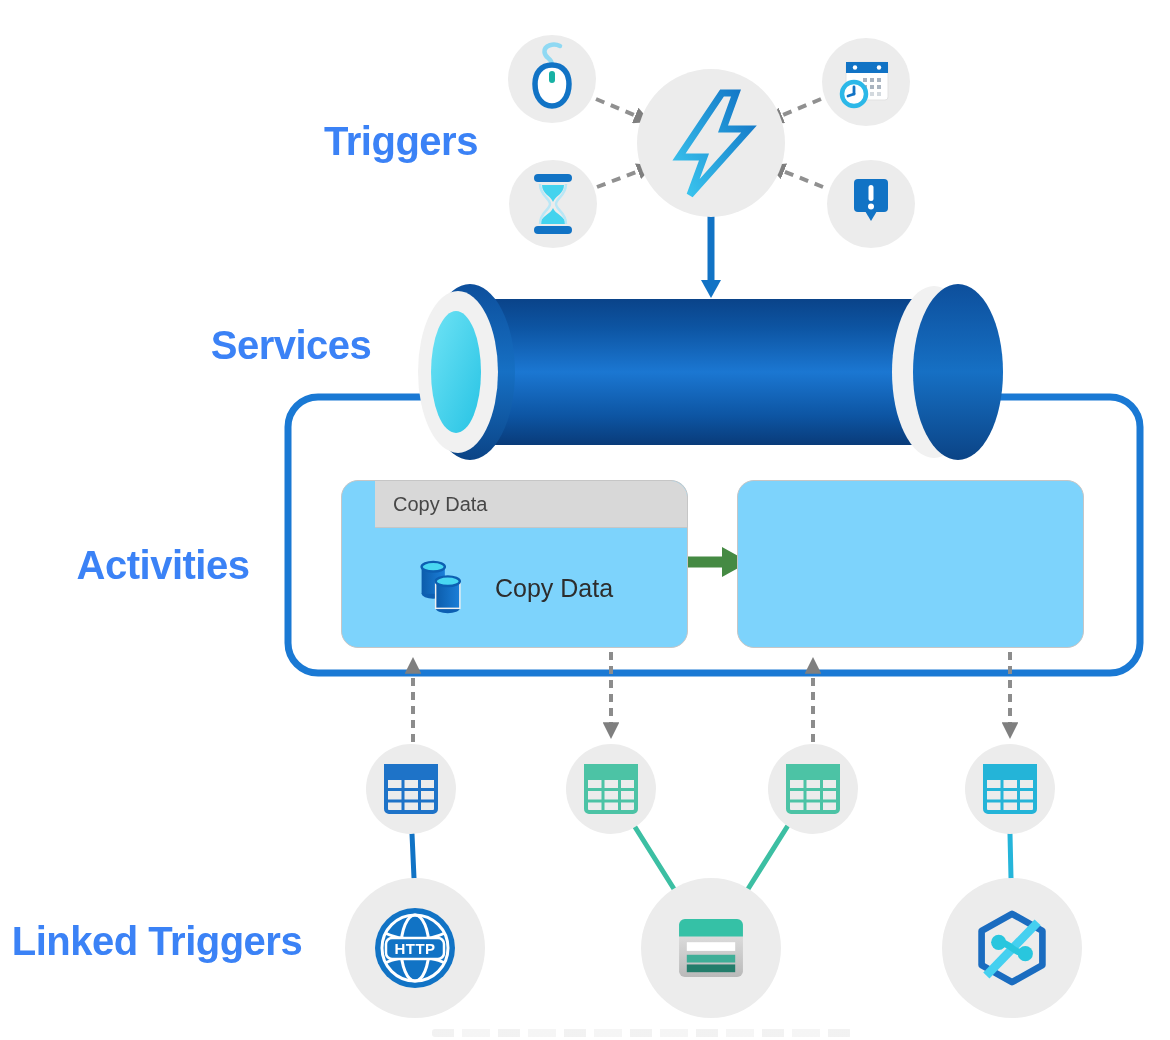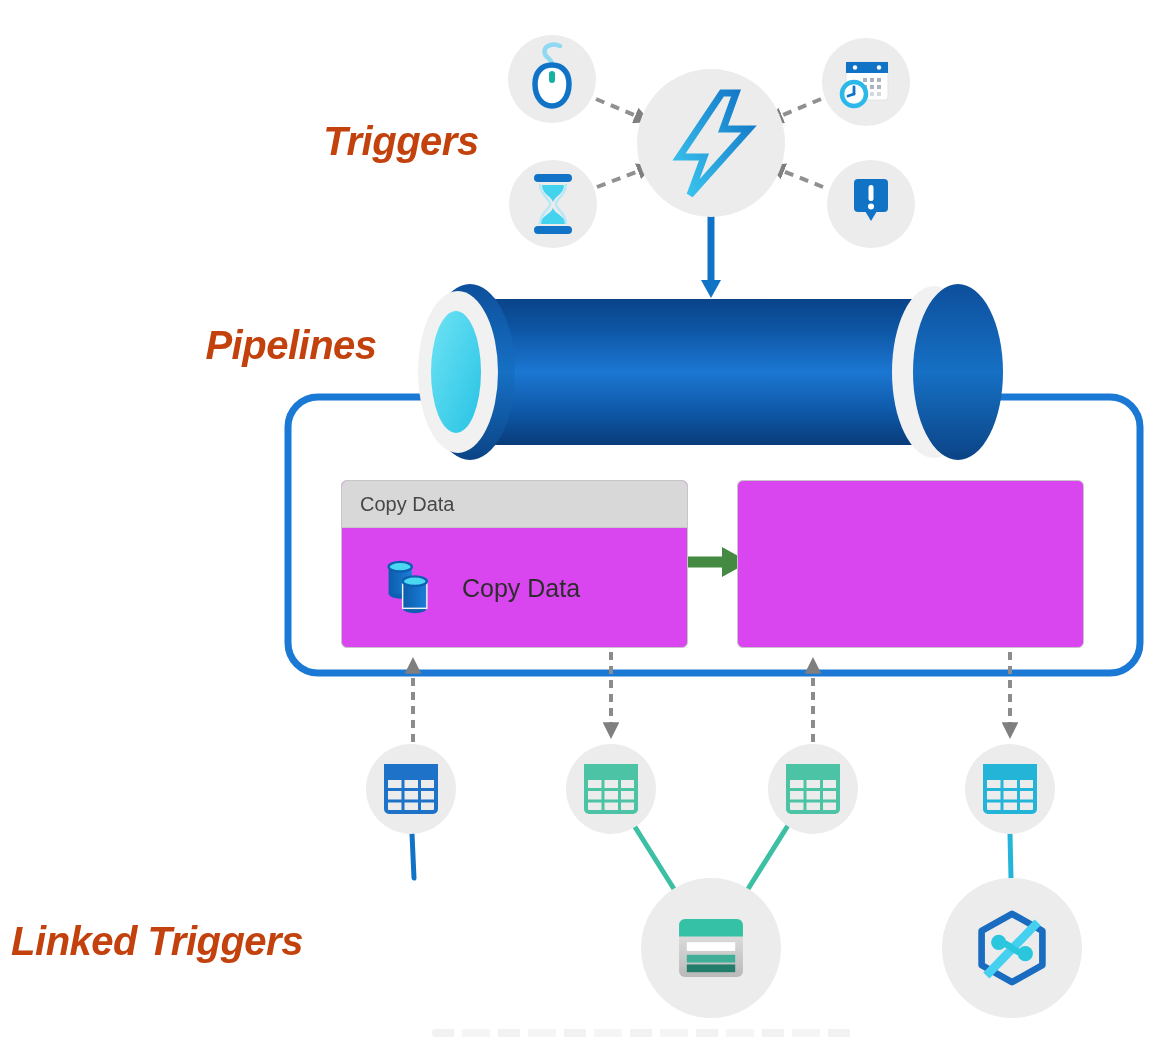--- a/index.html
+++ b/index.html
@@ -1,24 +1,24 @@
 <!DOCTYPE html>
 <html><head>
 <meta charset="utf-8">
 <style>
   html,body{margin:0;padding:0;background:#ffffff;}
   #stage{position:relative;width:1170px;height:1040px;background:#fff;overflow:hidden;
          font-family:"Liberation Sans",sans-serif;}
   #base-svg{position:absolute;left:0;top:0;}
-  .section-label{position:absolute;transform:translate(-50%,-50%);color:#c2410c;
-    font-weight:bold;font-size:40px;letter-spacing:-0.5px;white-space:nowrap;font-style:italic;}
+  .section-label{position:absolute;transform:translate(-50%,-50%);color:#3b82f6;
+    font-weight:bold;font-size:40px;letter-spacing:-0.5px;white-space:nowrap;}
   .gray-circle{position:absolute;background:#ececec;border-radius:50%;
     display:flex;align-items:center;justify-content:center;}
-  .card{position:absolute;width:347px;height:168px;background:#d946ef;
-    border:1px solid #c6c6c6;border-radius:6px;box-sizing:border-box;overflow:hidden;}
+  .card{position:absolute;width:347px;height:168px;background:#7dd3fc;
+    border:1px solid #c6c6c6;border-radius:17px;box-sizing:border-box;overflow:hidden;padding-left:33px;}
   .card-header{height:46px;line-height:46px;background:#d8d8d8;color:#474747;
     font-size:20px;padding-left:18px;border-bottom:1px solid #c6c6c6;}
   .card-body{display:flex;align-items:center;height:120px;padding-left:34px;}
   .card-title{font-size:25px;color:#2d2d2d;margin-left:24px;white-space:nowrap;}
   .attr-clip{position:absolute;left:432px;top:1029px;width:420px;height:8px;
     border-radius:3px;opacity:.55;
     background:repeating-linear-gradient(90deg,#e7e7e7 0 22px,transparent 22px 30px,
       #ededed 30px 58px,transparent 58px 66px);}
 </style>
 </head>
@@ -86,21 +86,22 @@
 
     <g fill="none" stroke-linecap="round">
       <path d="M412 834 L414 878" stroke="#1173c5" stroke-width="5"></path>
       <path d="M635 827 L674 889" stroke="#3cbfa3" stroke-width="5"></path>
       <path d="M787 827 L748 889" stroke="#3cbfa3" stroke-width="5"></path>
       <path d="M1010 834 L1011 878" stroke="#25b5da" stroke-width="5"></path>
     </g>
   </svg>
 
   <div class="section-label" style="left:401px;top:141px">Triggers</div>
-  <div class="section-label" style="left:291px;top:345px">Pipelines</div>
+  <div class="section-label" style="left:291px;top:345px">Services</div>
+  <div class="section-label" style="left:163px;top:565px">Activities</div>
   <div class="section-label" style="left:157px;top:941px">Linked Triggers</div>
 
   <div class="gray-circle" style="left:508px;top:35px;width:88px;height:88px">
     <svg width="88" height="88" viewBox="0 0 88 88">
       <path d="M44 30 C44 22 37 24 36.5 17 C36 10 46 8 52 11" stroke="#8fd9f3" stroke-width="4.5" fill="none" stroke-linecap="round"></path>
       <path d="M44 30 C55 30 61 38 61 49 C61 63 53 71 44 71 C35 71 27 63 27 49 C27 38 33 30 44 30 Z" fill="#ffffff" stroke="#1173c5" stroke-width="5.5"></path>
       <rect x="41" y="36" width="6" height="12" rx="3" fill="#17b1a4"></rect>
     </svg>
   </div>
 
@@ -223,20 +224,33 @@
         <rect x="2" y="2" width="50" height="46" rx="3"></rect>
         <rect x="2" y="2" width="50" height="12" fill="currentColor"></rect>
         <line x1="19" y1="14" x2="19" y2="48" stroke-width="3"></line>
         <line x1="35.5" y1="14" x2="35.5" y2="48" stroke-width="3"></line>
         <line x1="2" y1="25.5" x2="52" y2="25.5" stroke-width="3"></line>
         <line x1="2" y1="37" x2="52" y2="37" stroke-width="3"></line>
       </g>
     </svg>
   </div>
 
+  <div class="gray-circle" style="left:345px;top:878px;width:140px;height:140px">
+    <svg width="84" height="84" viewBox="0 0 84 84">
+      <circle cx="42" cy="42" r="40" fill="#1173c5"></circle>
+      <g stroke="#ffffff" stroke-width="3" fill="none">
+        <circle cx="42" cy="42" r="33"></circle>
+        <ellipse cx="42" cy="42" rx="14" ry="33"></ellipse>
+        <path d="M12 27 C28 35 56 35 72 27"></path>
+        <path d="M12 57 C28 49 56 49 72 57"></path>
+      </g>
+      <rect x="13" y="32" width="58" height="21" rx="6" fill="#1173c5" stroke="#ffffff" stroke-width="2.5"></rect>
+      <text x="42" y="48" text-anchor="middle" fill="#ffffff" font-size="15" font-weight="bold" font-family="Liberation Sans, sans-serif" letter-spacing="0.5">HTTP</text>
+    </svg>
+  </div>
 
   <div class="gray-circle" style="left:641px;top:878px;width:140px;height:140px">
     <svg width="66" height="60" viewBox="0 0 68 62">
       <defs>
         <linearGradient id="silver" x1="0" y1="0" x2="0" y2="1">
           <stop offset="0" stop-color="#e9e9e9"></stop>
             <stop offset="1" stop-color="#b9b9b9"></stop>
         </linearGradient>
       </defs>
       <rect x="1" y="1" width="66" height="60" rx="6" fill="url(#silver)"></rect>

